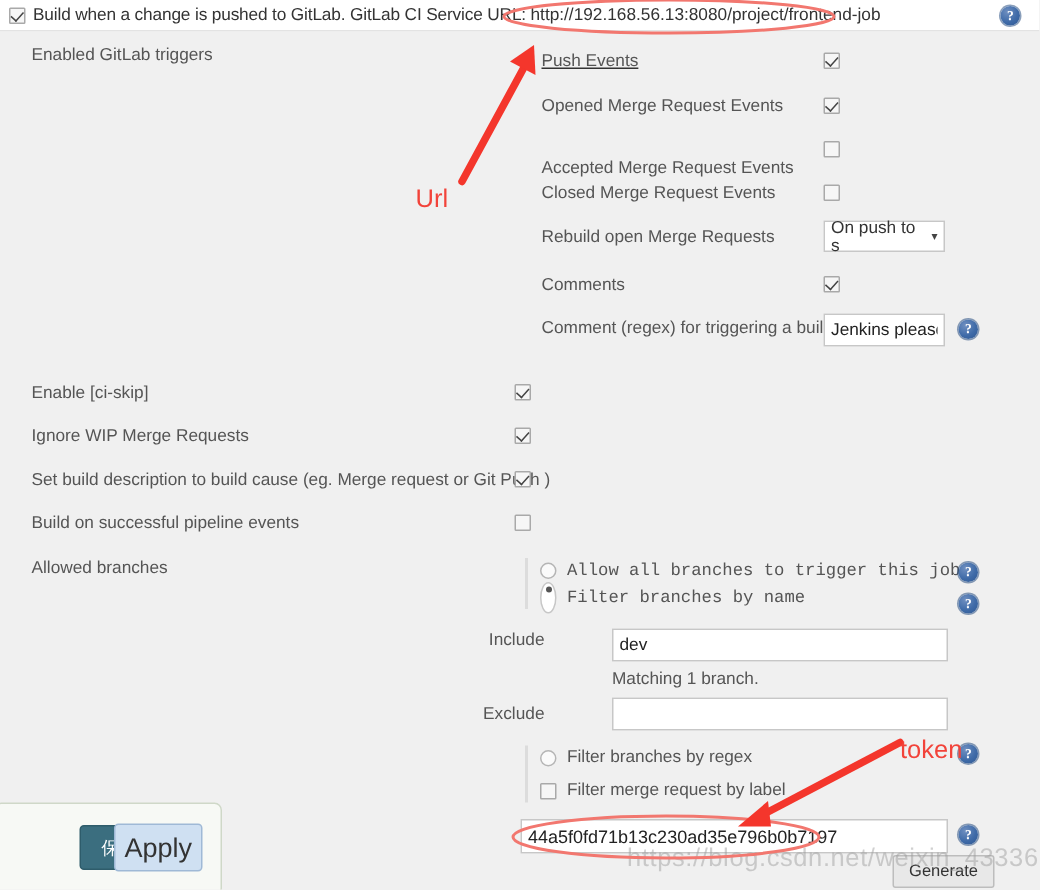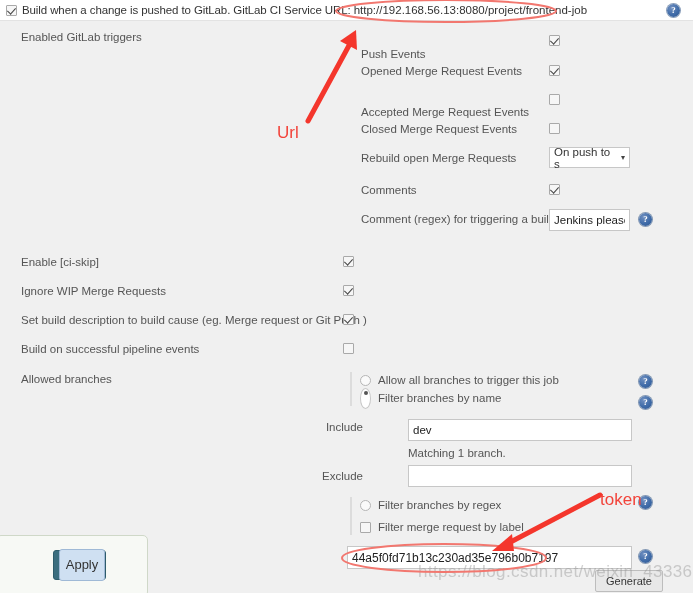--- a/index.html
+++ b/index.html
@@ -114,24 +114,24 @@
     border: 1px solid #cfd8c8;
     border-radius: 5px;
   }
   .btn-save {
     position: absolute; left: 12px; top: 14px;
     width: 53px; height: 30px;
     background: #3b6e7f; border: 1px solid #2e5c6b; border-radius: 3px;
     color: #fff; font-size: 12px; text-align: center; line-height: 28px; margin-left: 44px;
   }
   .btn-apply {
-    position: absolute; left: 62px; top: 13px;
-    width: 46px; height: 32px;
+    position: absolute; left: 79px; top: 13px;
+    width: 59px; height: 32px;
     background: #cfe0f2; border: 1px solid #9fb9d6; border-radius: 3px;
-    color: #333; font-size: 13px; text-align: center; line-height: 30px;
+    color: #333; font-size: 18px; text-align: center; line-height: 30px;
   }
   .btn-generate {
     position: absolute; left: 595px; top: 570px;
     width: 68px; height: 22px;
     background: #e8e8e8; border: 1px solid #bdbdbd; border-radius: 2px;
     color: #333; font-size: 11px; text-align: center; line-height: 20px;
   }
 
   
   .anno { position: absolute; left: 0; top: 0; width: 693px; height: 593px; pointer-events: none; }
@@ -169,21 +169,21 @@
   <div class="lbl" style="left:21px; top:285px;">Ignore WIP Merge Requests</div>
   <div class="lbl" style="left:21px; top:314px;">Set build description to build cause (eg. Merge request or Git Push )</div>
   <div class="lbl" style="left:21px; top:343px;">Build on successful pipeline events</div>
   <div class="lbl" style="left:21px; top:373px;">Allowed branches</div>
 
   <span class="cb checked leftcb" style="left:343px; top:256px;"></span>
   <span class="cb checked leftcb" style="left:343px; top:285px;"></span>
   <span class="cb checked leftcb" style="left:343px; top:314px;"></span>
   <span class="cb leftcb" style="left:343px; top:343px;"></span>
 
-  <div class="rrow" style="left:361px; top:48px;">
+  <div class="rrow" style="left:361px; top:35px;text-decoration:underline;">
     <span class="rlbl">Push Events</span>
   </div>
   <span class="cb checked" style="position:absolute; left:549px; top:35px;"></span>
 
   <div class="rrow" style="left:361px; top:65px;">
     <span class="rlbl">Opened Merge Request Events</span>
   </div>
   <span class="cb checked" style="position:absolute; left:549px; top:65px;"></span>
 
   <div class="rrow" style="left:361px; top:106px;">
@@ -208,21 +208,21 @@
     <span class="rlbl">Comments</span>
   </div>
   <span class="cb checked" style="position:absolute; left:549px; top:184px;"></span>
 
   <div class="rrow" style="left:361px; top:213px;">
     <span class="rlbl">Comment (regex) for triggering a build</span>
   </div>
   <input class="txt" style="position: absolute; left: 549px; top: 209px; width: 81px; height: 22px;" value="Jenkins please r">
   <div class="help" style="position:absolute; left:639px; top:213px;">?</div>
 
-  <div class="grp" style="left:350px; top:372px; width:290px;">
+  <div class="grp" style="left:350px; top:372px; width:290px;font-family:Liberation Mono, monospace;">
     <div class="line">
       <span class="rb"></span>
       <span class="txtlbl">Allow all branches to trigger this job</span>
     </div>
     <div class="line" style="margin-top:2px;">
       <span class="rb sel"></span>
       <span class="txtlbl">Filter branches by name</span>
     </div>
   </div>
   <div class="help" style="position:absolute; left:639px; top:375px;">?</div>

